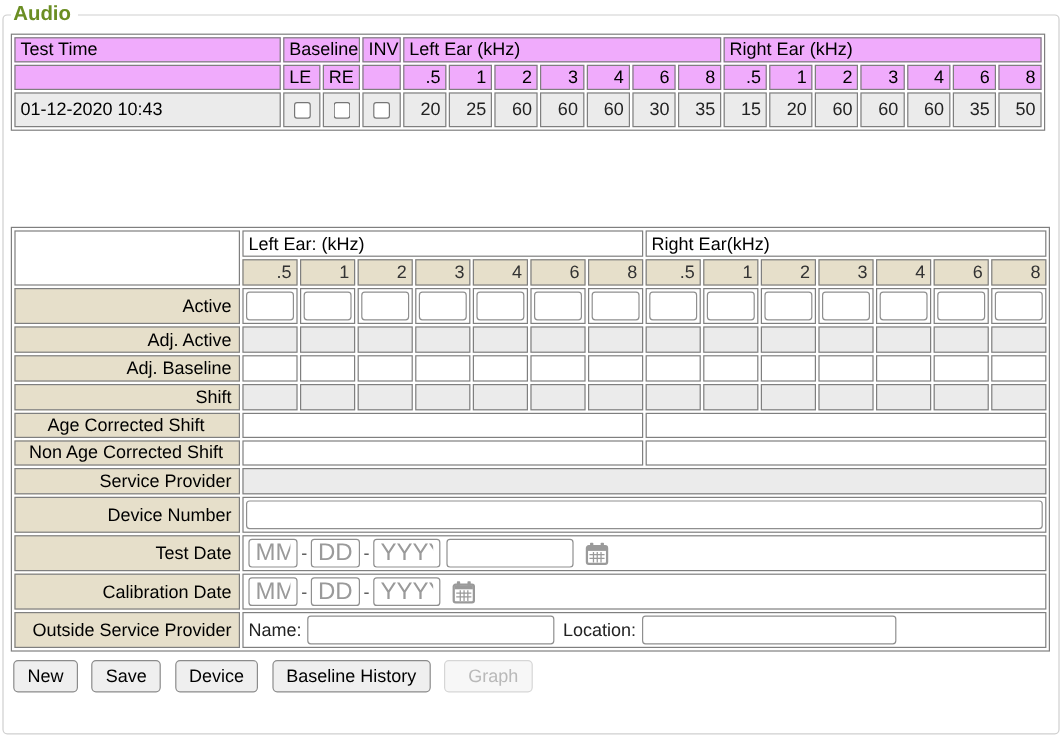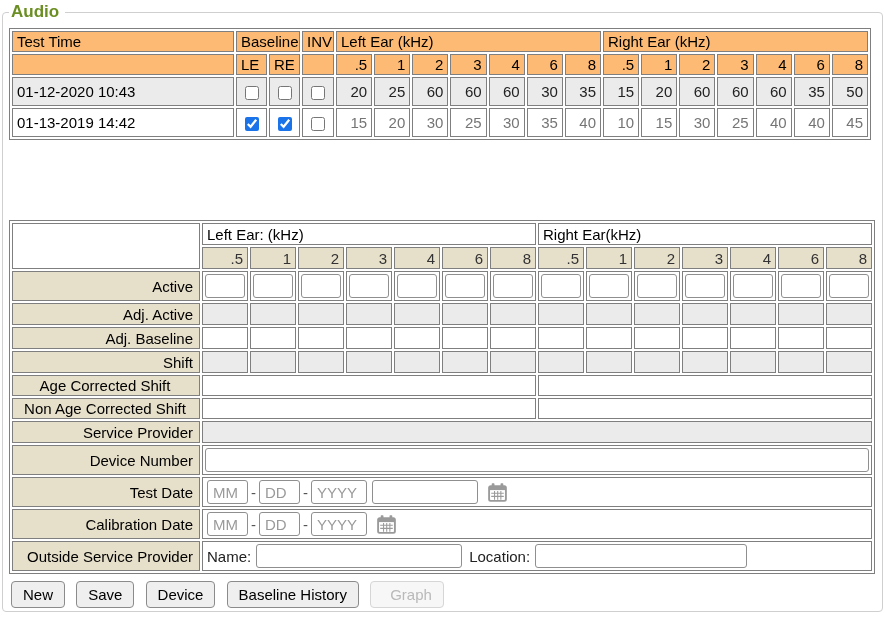--- a/index.html
+++ b/index.html
@@ -18,42 +18,42 @@
   table.grid {
     border-collapse:separate; border-spacing:2px; table-layout:fixed;
     border:1px solid #7f7f7f; background:#fff;
   }
   table.grid td {
     border:1px solid #7f7f7f; padding:1px 4px; overflow:hidden; white-space:nowrap;
     font-size:15px; vertical-align:middle;
   }
   
   table.hist { width:862px; }
-  .hist tr.hdr td { background:#fdba74; height:21px; }
+  .hist tr.hdr td { background:#f0abfc; height:21px; }
   .hist td.num { text-align:right; }
   .hist tr.rowA td { background:#ebebeb; height:29px; }
   .hist tr.rowB td { background:#ffffff; height:29px; }
   .hist tr.rowA td.num { color:#222; }
   .hist tr.rowB td.num { color:#757575; }
   .hist td.cb { text-align:center; }
   input[type=checkbox] {
     width:14px; height:14px; margin:0; accent-color:#1a73e8; vertical-align:middle;
   }
   
   table.entry { width:866px; margin-top:80px; }
   .entry td { height:22px; }
   .entry td.lbl { background:#e6dfca; text-align:right; padding-right:6px; }
   .entry td.tan { background:#e6dfca; text-align:right; color:#333; }
   .entry td.gray { background:#ebebeb; }
   .entry td.white { background:#fff; }
   .entry td.earhdr { background:#fff; text-align:left; }
   .entry td.cellbox { background:#fff; padding:2px 2px; height:30px; }
   .entry td.short { height:17px;text-align:center; }
   input.txt {
-    font-family:"Liberation Sans", sans-serif; font-size:15px; color:#333;
+    font-family:"Liberation Sans", sans-serif; font-size:20px; color:#333;
     border:1px solid #8f8f8f; border-radius:3px; height:24px; padding:1px 5px;
     background:#fff; outline:none;
   }
   input.txt::placeholder { color:#9a9a9a; }
   input.cellin { width:100%; height:24px; padding:1px 3px; }
   .rowflex { display:flex; align-items:center; gap:5px; padding:1px 0; }
   .rowflex .sep { color:#555; margin:0 -2px; }
   .in-mm { width:41px; } .in-dd { width:41px; } .in-yyyy { width:56px; }
   .in-wide { width:106px; }
   .in-name { width:206px; } .in-loc { width:212px; }
@@ -139,40 +139,20 @@
       <td class="num">30</td>
       <td class="num">35</td>
       <td class="num">15</td>
       <td class="num">20</td>
       <td class="num">60</td>
       <td class="num">60</td>
       <td class="num">60</td>
       <td class="num">35</td>
       <td class="num">50</td>
     </tr>
-    <tr class="rowB">
-      <td>01-13-2019 14:42</td>
-      <td class="cb"><input type="checkbox" checked="" style=""></td>
-      <td class="cb"><input type="checkbox" checked="" style=""></td>
-      <td class="cb"><input type="checkbox" style=""></td>
-      <td class="num">15</td>
-      <td class="num">20</td>
-      <td class="num">30</td>
-      <td class="num">25</td>
-      <td class="num">30</td>
-      <td class="num">35</td>
-      <td class="num">40</td>
-      <td class="num">10</td>
-      <td class="num">15</td>
-      <td class="num">30</td>
-      <td class="num">25</td>
-      <td class="num">40</td>
-      <td class="num">40</td>
-      <td class="num">45</td>
-    </tr>
   </tbody>
     </table>
 
   <table class="grid entry">
     <colgroup>
       <col style="width:188px">
       <col>
         <col>
         <col>
         <col>

